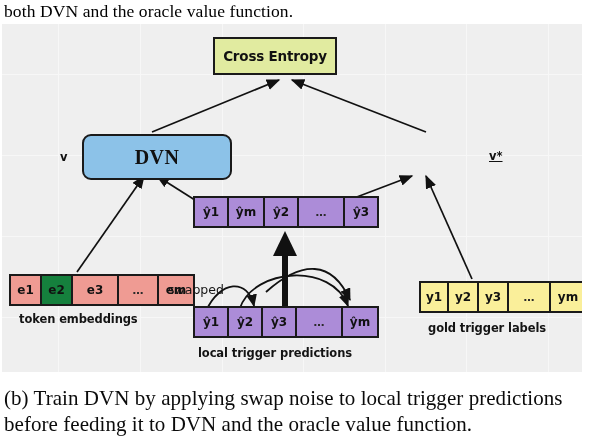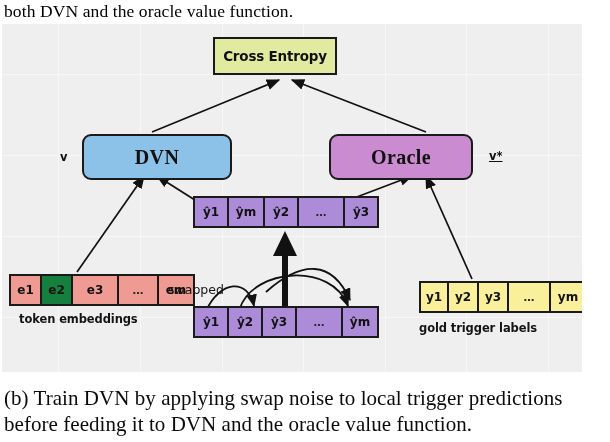--- a/index.html
+++ b/index.html
@@ -188,23 +188,20 @@
   </svg>
 
   <div class="node node-ce" style="left:211px; top:13px; width:124px; height:38px; background:#e1eba0;">
     <span>Cross Entropy</span>
   </div>
 
   <div class="node node-round" style="left:80px; top:110px; width:150px; height:46px; background:#8cc2e8;">
     <span>DVN</span>
   </div>
 
-  <div class="node node-round" style="left:327px; top:110px; width:144px; height:46px; background:#cb8bd0;">
-    <span>Oracle</span>
-  </div>
 
   <div class="vlabel" style="left:58px; top:126px;">v</div>
 
   <div class="vlabel underline" style="left:487px; top:125px;">v*</div>
 
   <div class="row" style="left:191px; top:172px;">
     <div class="cell" style="width:36px;height:32px;background:#ac8cd8;">ŷ1</div>
     <div class="cell" style="width:38px;height:32px;background:#ac8cd8;">ŷm</div>
     <div class="cell" style="width:36px;height:32px;background:#ac8cd8;">ŷ2</div>
     <div class="cell ell" style="width:48px;height:32px;background:#ac8cd8;">…</div>
@@ -222,25 +219,26 @@
 
   <div class="swapped-label" style="left:166px; top:258px;">swapped</div>
 
   <div class="row" style="left:191px; top:282px;">
     <div class="cell" style="width:36px;height:32px;background:#ac8cd8;">ŷ1</div>
     <div class="cell" style="width:36px;height:32px;background:#ac8cd8;">ŷ2</div>
     <div class="cell" style="width:36px;height:32px;background:#ac8cd8;">ŷ3</div>
     <div class="cell ell" style="width:48px;height:32px;background:#ac8cd8;">…</div>
     <div class="cell" style="width:38px;height:32px;background:#ac8cd8;">ŷm</div>
   </div>
+  <div class="cap" style="left:196px; top:322px;">local trigger predictions</div>
 
   <div class="row" style="left:417px; top:257px;">
     <div class="cell" style="width:30px;height:32px;background:#faef9a;">y1</div>
     <div class="cell" style="width:32px;height:32px;background:#faef9a;">y2</div>
     <div class="cell" style="width:32px;height:32px;background:#faef9a;">y3</div>
     <div class="cell ell" style="width:44px;height:32px;background:#faef9a;">…</div>
     <div class="cell" style="width:38px;height:32px;background:#faef9a;">ym</div>
   </div>
-  <div class="cap" style="left:417px; top:297px;">gold trigger labels</div>
+  <div class="cap" style="left:426px; top:297px;">gold trigger labels</div>
 
 </div>
 
 <div class="bottom-caption">(b) Train DVN by applying swap noise to local trigger predictions before feeding it to DVN and the oracle value function.</div>
 
 </body></html>

